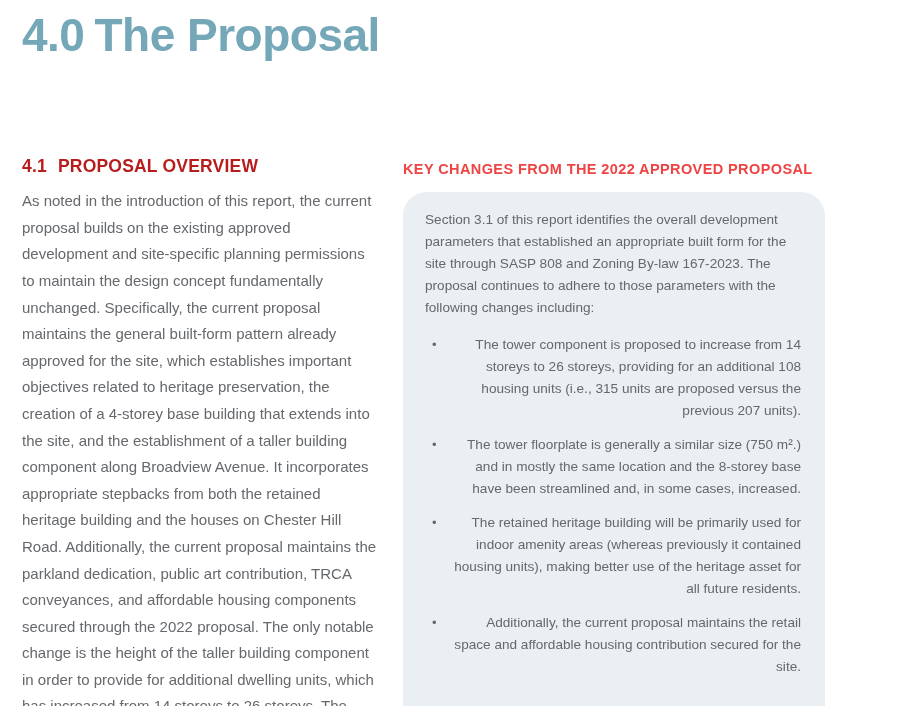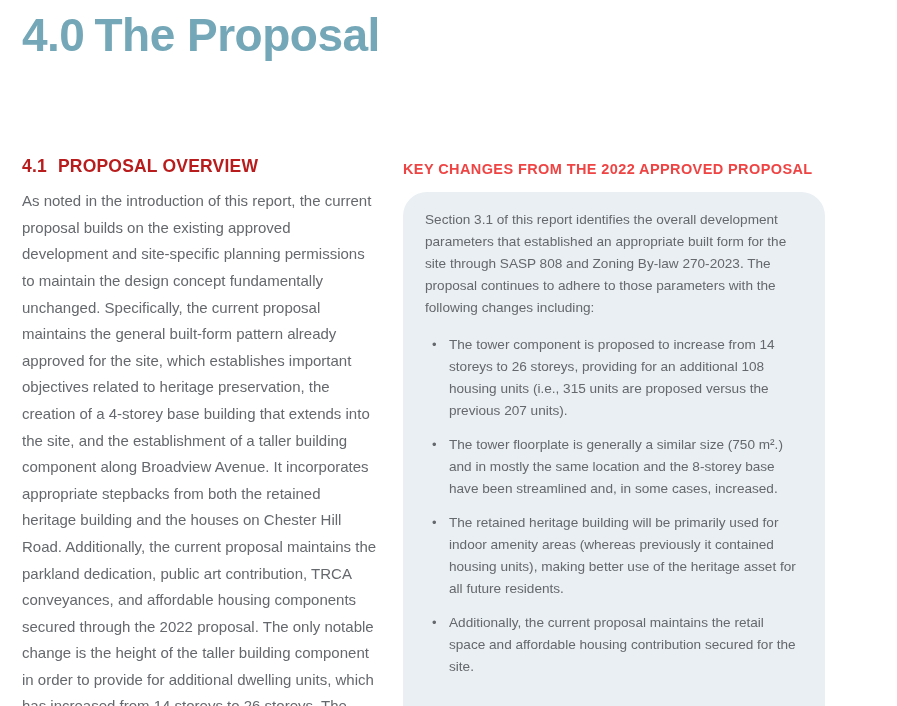--- a/index.html
+++ b/index.html
@@ -70,21 +70,21 @@
     display: flex;
     margin-bottom: 12px;
   }
   .key-bullets li:last-child { margin-bottom: 0; }
   .bullet-glyph {
     flex: none;
     width: 24px;
     padding-left: 7px;
     font-size: 13px;
   }
-  .bullet-text { flex: 1; }
+  .bullet-text { flex: 1; text-align: right; }
 </style>
 </head>
 <body>
 
 <div class="page">
 
   <h1 class="page-title">
     <span class="title-num">4.0</span><span>The Proposal</span>
   </h1>
 
@@ -94,21 +94,21 @@
       <h2 class="overview-heading">
         <span class="heading-num">4.1</span><span>PROPOSAL OVERVIEW</span>
       </h2>
       <p class="overview-body">As noted in the introduction of this report, the current proposal builds on the existing approved development and site-specific planning permissions to maintain the design concept fundamentally unchanged. Specifically, the current proposal maintains the general built-form pattern already approved for the site, which establishes important objectives related to heritage preservation, the creation of a 4-storey base building that extends into the site, and the establishment of a taller building component along Broadview Avenue. It incorporates appropriate stepbacks from both the retained heritage building and the houses on Chester Hill Road. Additionally, the current proposal maintains the parkland dedication, public art contribution, TRCA conveyances, and affordable housing components secured through the 2022 proposal. The only notable change is the height of the taller building component in order to provide for additional dwelling units, which has increased from 14 storeys to 26 storeys. The majority of the additional 12 storeys are located atop of the portions of the building previously approved for heights of 10 and 14-storeys with a small encroachment of the tower into a portion of the site approved for 3 to 4 storeys.</p>
     </div>
 
     <div class="col-right">
       <h2 class="key-heading">KEY CHANGES FROM THE 2022 APPROVED PROPOSAL</h2>
 
       <div class="key-box">
-        <p class="intro">Section 3.1 of this report identifies the overall development parameters that established an appropriate built form for the site through SASP 808 and Zoning By-law 270-2023. The proposal continues to adhere to those parameters with the following changes including:</p>
+        <p class="intro">Section 3.1 of this report identifies the overall development parameters that established an appropriate built form for the site through SASP 808 and Zoning By-law 167-2023. The proposal continues to adhere to those parameters with the following changes including:</p>
 
         <ul class="key-bullets">
           <li>
             <span class="bullet-glyph">•</span>
             <span class="bullet-text">The tower component is proposed to increase from 14 storeys to 26 storeys, providing for an additional 108 housing units (i.e., 315 units are proposed versus the previous 207 units).</span>
           </li>
           <li>
             <span class="bullet-glyph">•</span>
             <span class="bullet-text">The tower floorplate is generally a similar size (750 m².) and in mostly the same location and the 8-storey base have been streamlined and, in some cases, increased.</span>
           </li>

